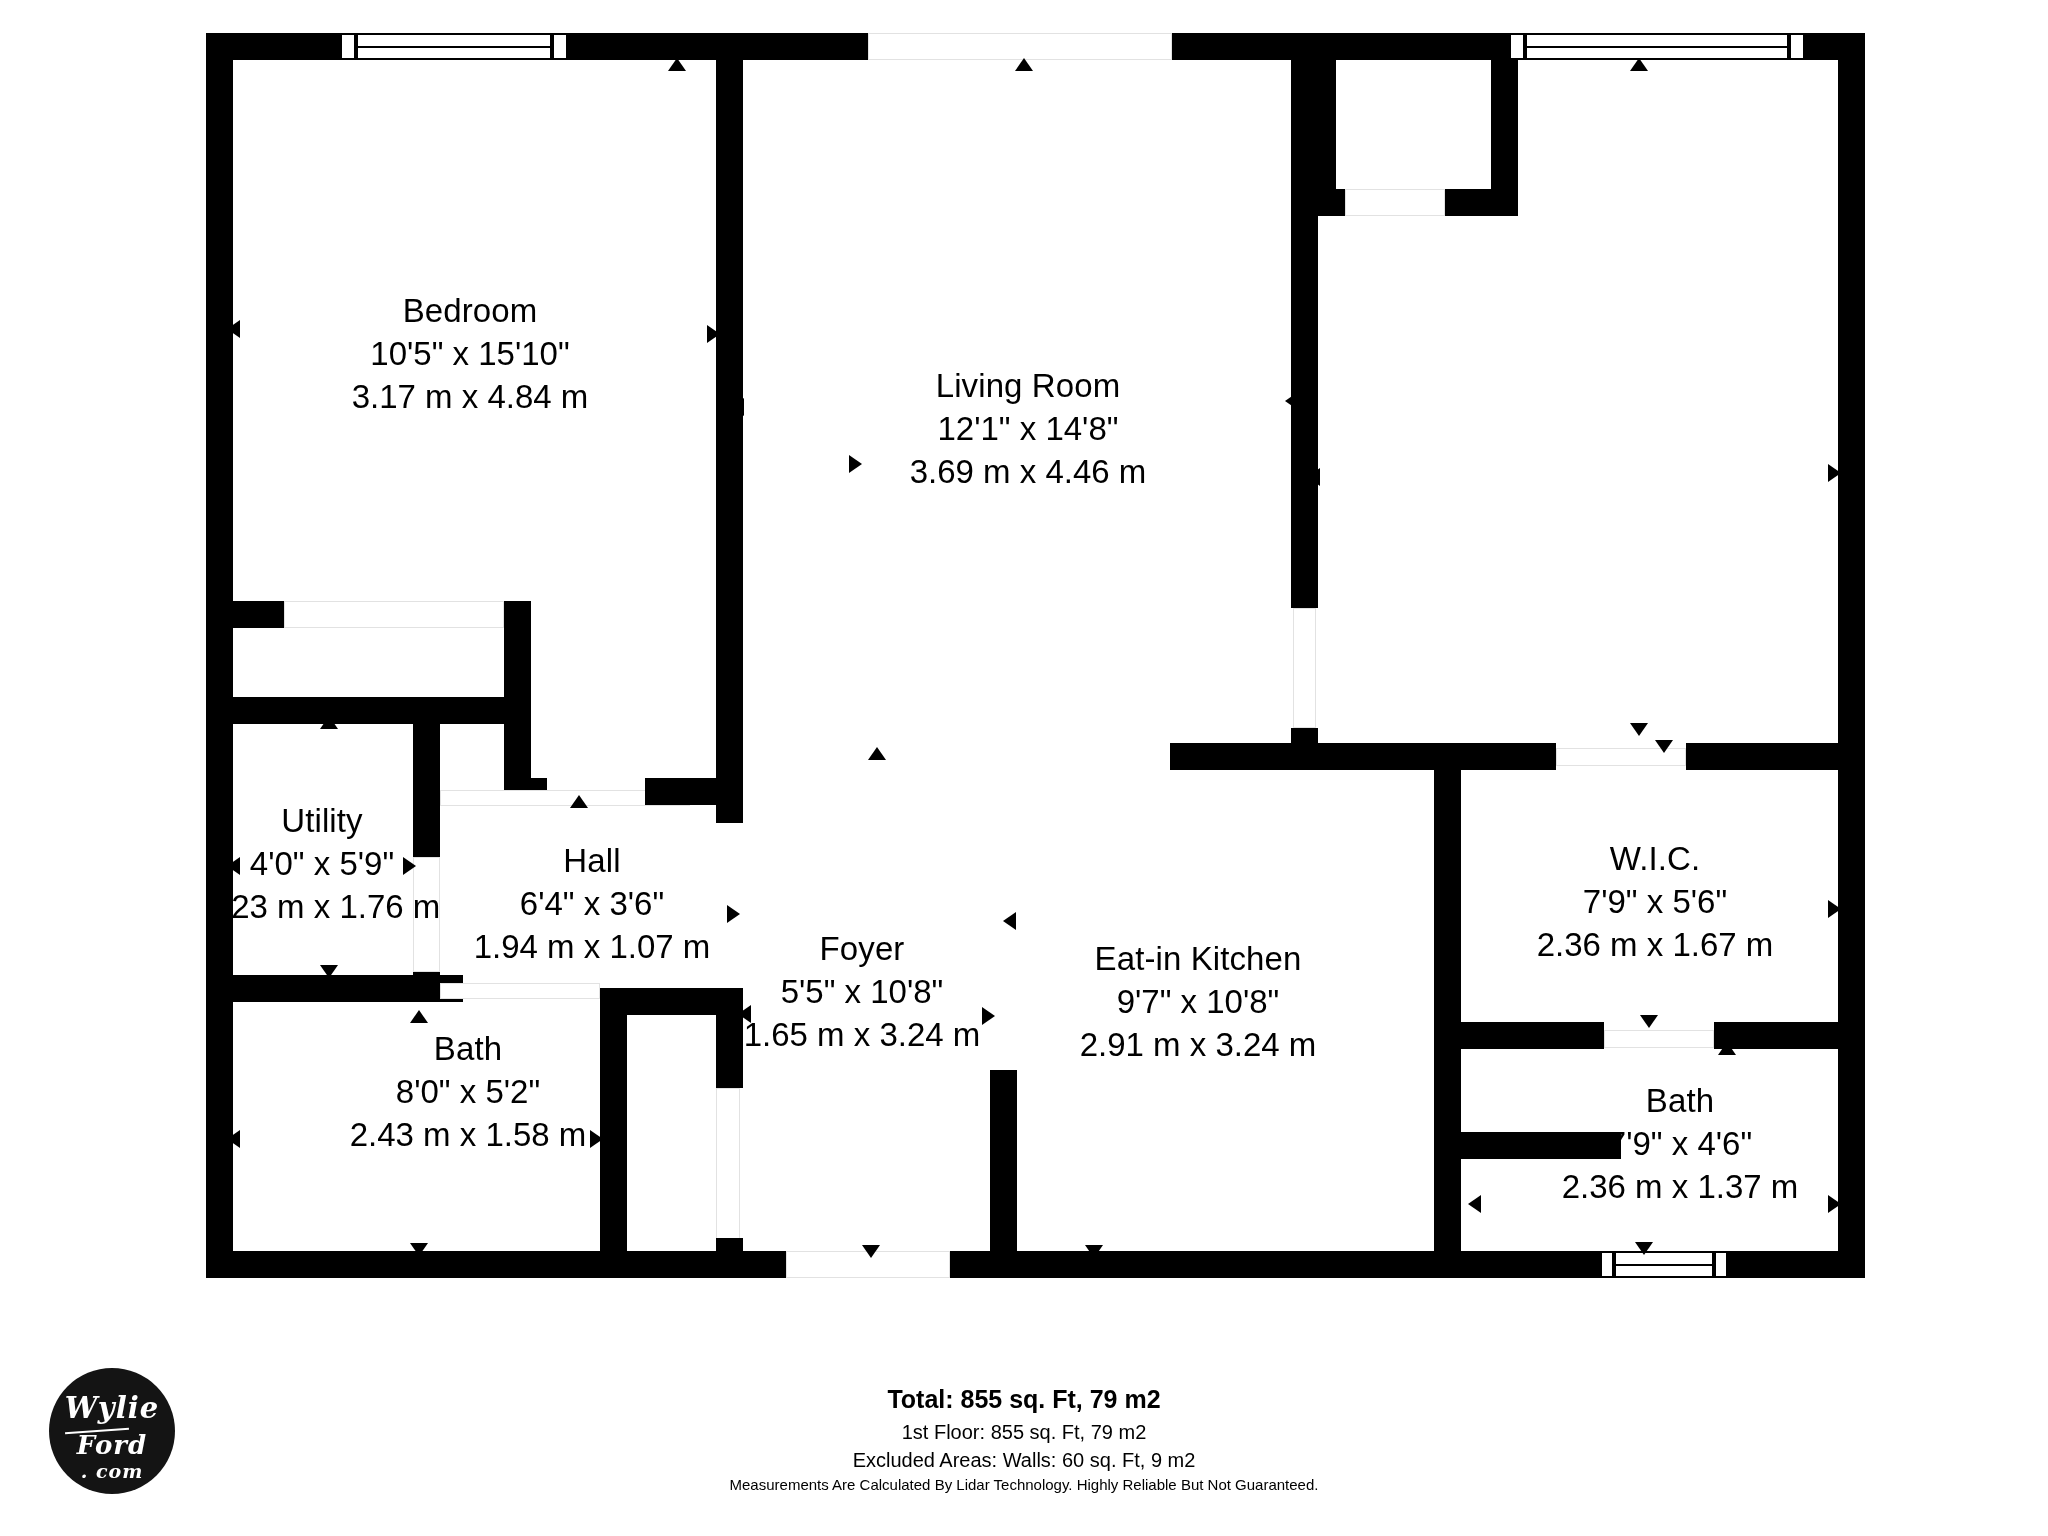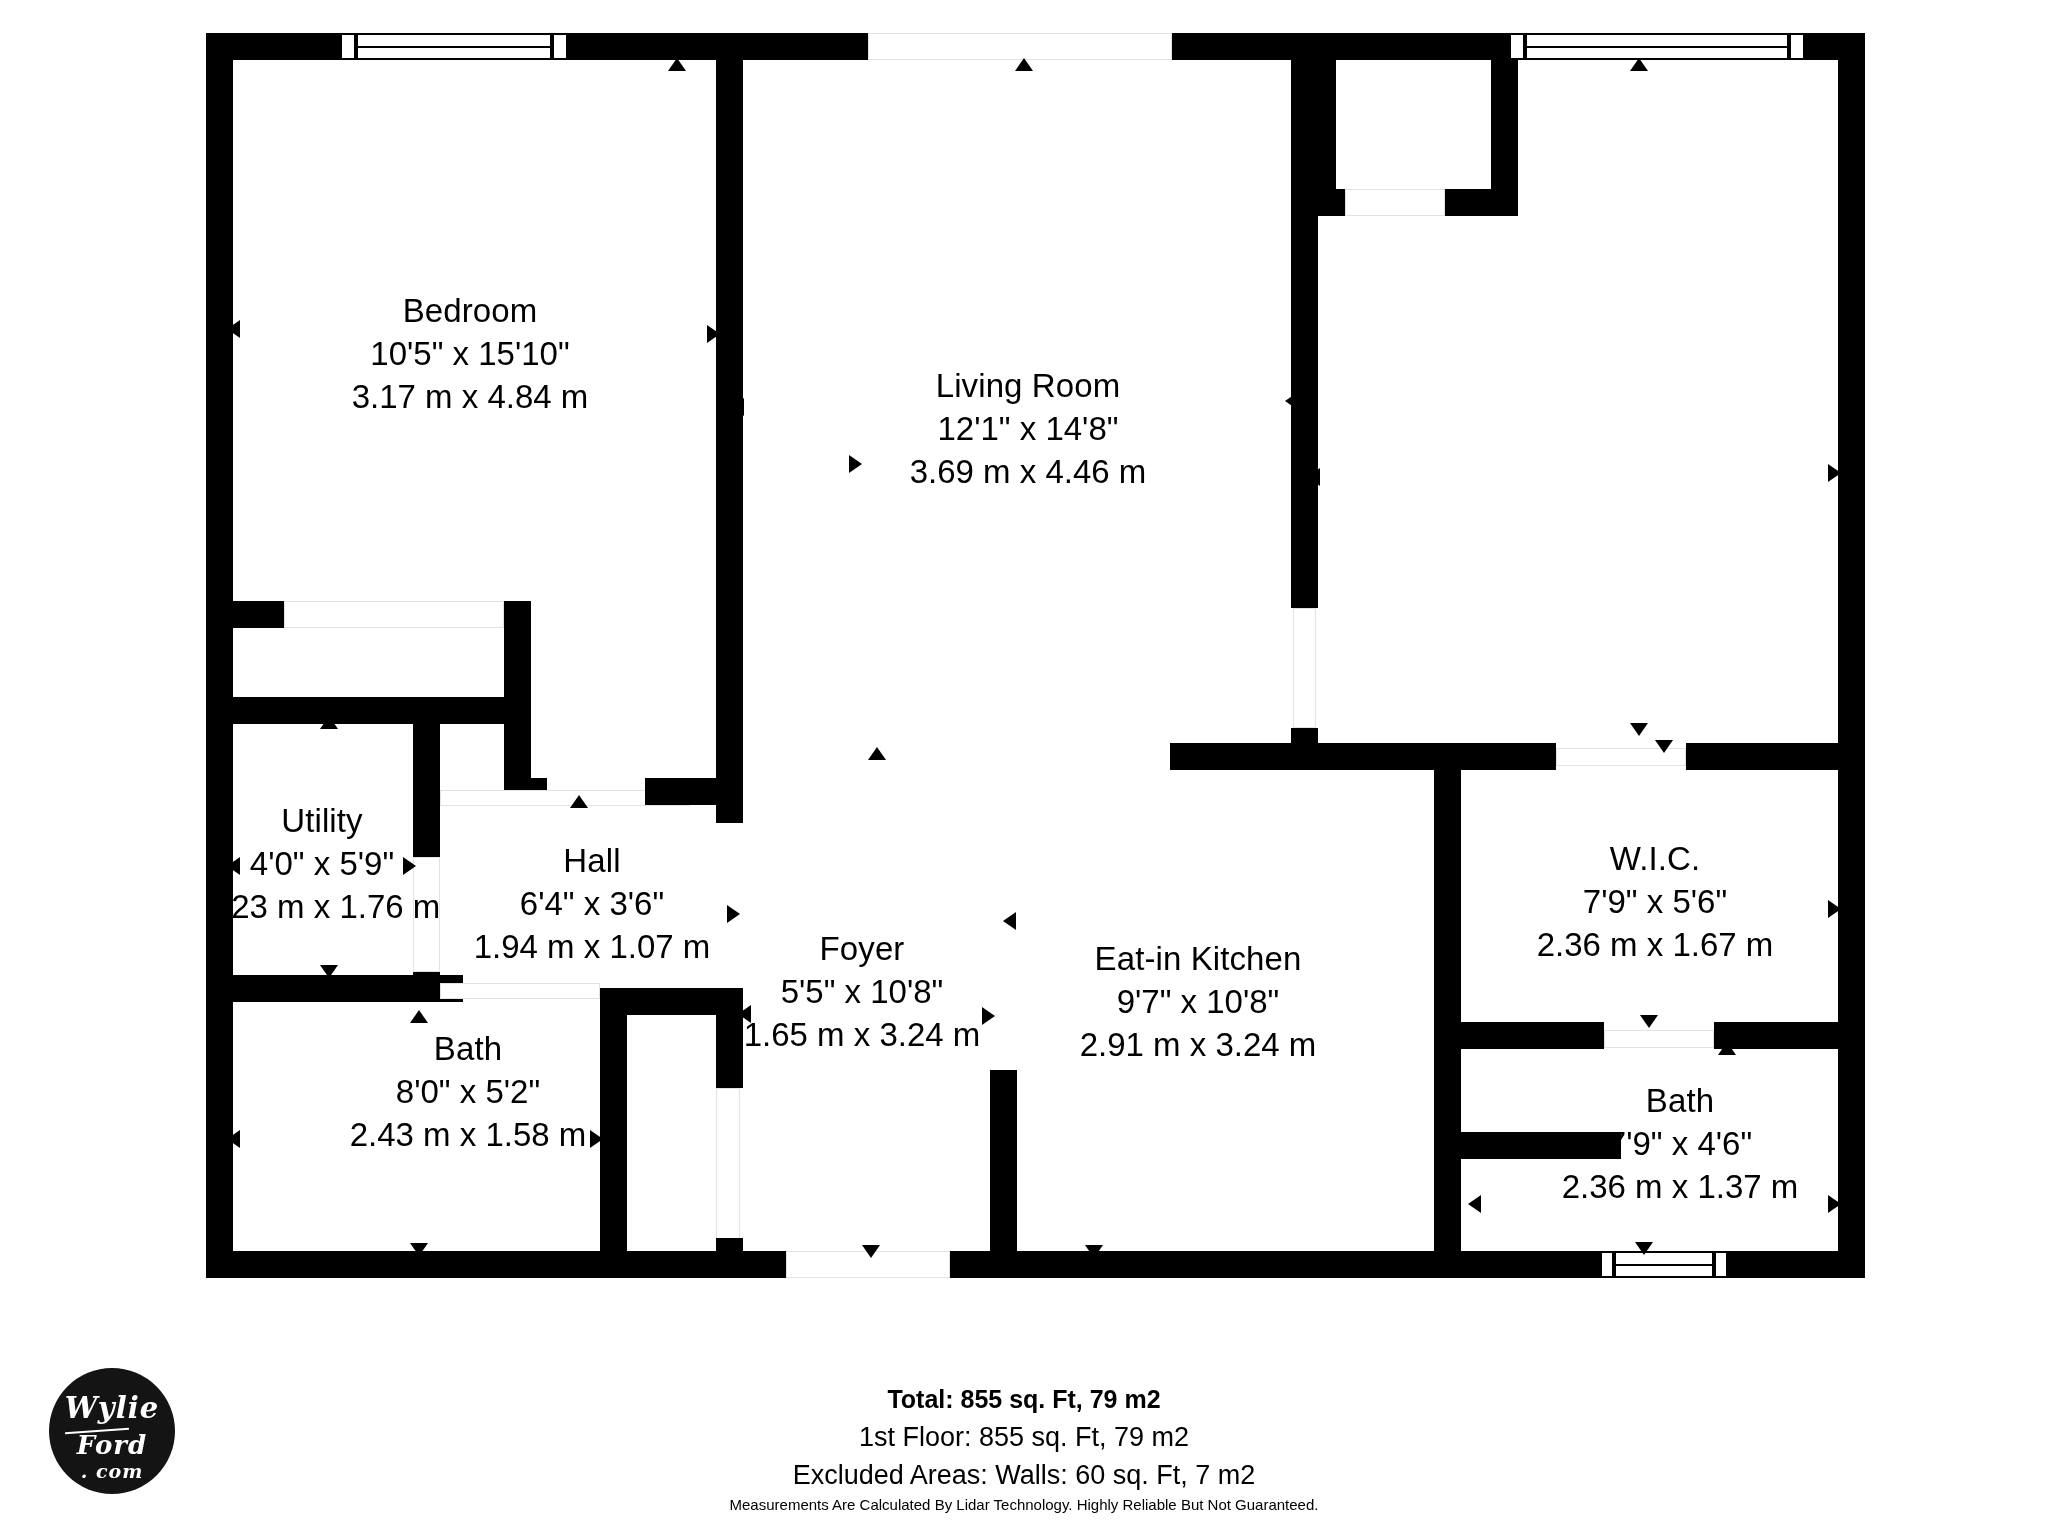--- a/index.html
+++ b/index.html
@@ -96,21 +96,21 @@
     top: 1382px;
     width: 2048px;
     text-align: center;
   }
   #footer-block .f-total {
     font-size: 25px;
     font-weight: bold;
     line-height: 1.42;
   }
   #footer-block .f-line {
-    font-size: 27px;
+    font-size: 20px;
     font-weight: normal;
     line-height: 1.42;
   }
   #footer-block .f-disclaimer {
     margin-top: 2px;
     font-size: 15px;
     font-weight: normal;
   }
 
   
@@ -346,21 +346,21 @@
     <span class="rl-name">Bath</span>
     <span class="rl-imp">7'9" x 4'6"</span>
     <span class="rl-met">2.36 m x 1.37 m</span>
   </div>
 
 </div>
 
 <div id="footer-block">
   <div class="f-total">Total: 855 sq. Ft, 79 m2</div>
   <div class="f-line">1st Floor: 855 sq. Ft, 79 m2</div>
-  <div class="f-line">Excluded Areas: Walls: 60 sq. Ft, 7 m2</div>
+  <div class="f-line">Excluded Areas: Walls: 60 sq. Ft, 9 m2</div>
   <div class="f-disclaimer">Measurements Are Calculated By Lidar Technology. Highly Reliable But Not Guaranteed.</div>
 </div>
 
 <div id="brand-logo">
   <div class="logo-disc"></div>
   <div class="logo-text">
     <div class="lt1">Wylie</div>
     <div class="lt-rule"></div>
     <div class="lt2">Ford</div>
     <div class="lt3">. com</div>

